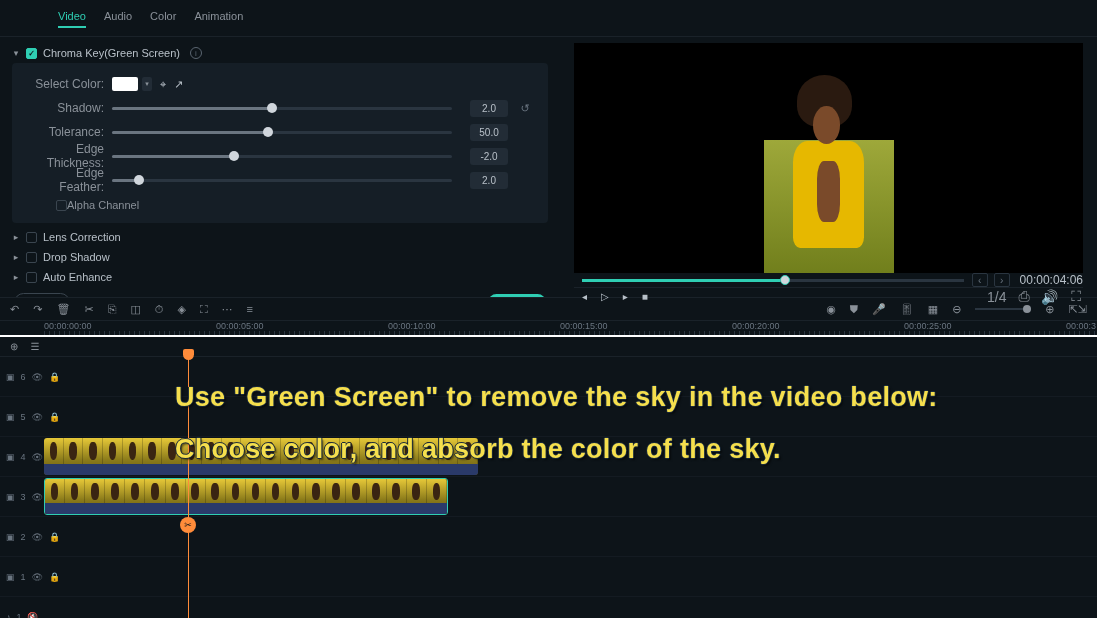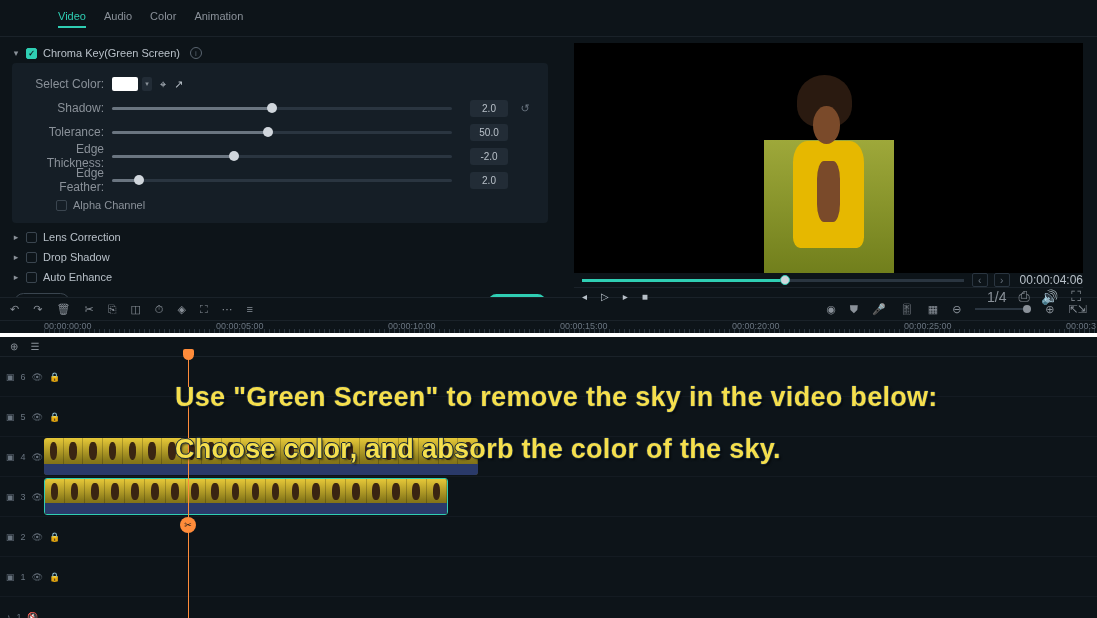--- a/index.html
+++ b/index.html
@@ -27,21 +27,21 @@
 .prop-label { width: 84px; text-align: right; color: #8a9199; font-size: 12px; padding-right: 8px; }
 .color-swatch { width: 26px; height: 14px; background: #fff; border-radius: 2px; margin-right: 4px; }
 .color-dd { width: 10px; height: 14px; background: #222c36; display: flex; align-items: center; justify-content: center; border-radius: 2px; font-size: 7px; }
 .eyedropper, .eyedropper2 { margin-left: 8px; color: #b8c0c8; font-size: 11px; }
 .slider-track { flex: 1; height: 3px; background: #2a3540; border-radius: 2px; position: relative; margin: 0 10px 0 0; }
 .slider-fill { height: 100%; background: #6a7580; border-radius: 2px; }
 .slider-thumb { position: absolute; top: -4px; width: 10px; height: 10px; background: #d0d6dc; border-radius: 50%; transform: translateX(-50%); }
 .val-box { width: 38px; height: 17px; background: #222c36; border-radius: 3px; display: flex; align-items: center; justify-content: center; color: #b8c0c8; font-size: 10px; margin-left: 8px; }
 .reset-icon { margin-left: 10px; color: #6a7580; width: 14px; text-align: center; }
 
-.alpha-row { display: flex; align-items: center; gap: 6px; padding: 6px 0 0 28px; }
+.alpha-row { display: flex; align-items: center; padding: 6px 0 0 28px; }
 
 .footer-row { display: flex; justify-content: space-between; align-items: center; padding: 6px 2px; }
 .reset-btn { border: 1px solid #3a454f; border-radius: 11px; padding: 3px 14px; color: #b8c0c8; font-size: 10px; }
 .ok-btn { background: #2fceb3; color: #0d1419; border-radius: 11px; padding: 3px 22px; font-size: 10px; font-weight: 500; }
 
 .preview-viewport { flex: 1; background: #000; display: flex; align-items: center; justify-content: center; position: relative; }
 .frame { width: 130px; height: 230px; background: #000; position: relative; overflow: hidden; }
 .sky { position: absolute; inset: 0; background: #000; }
 .grass { position: absolute; bottom: 0; left: 0; right: 0; height: 58%; background: linear-gradient(180deg, #9ea83a 0%, #717f1c 100%); }
 .person { position: absolute; top: 14%; left: 20%; width: 60%; height: 75%; }
@@ -61,21 +61,21 @@
 .transport { height: 22px; display: flex; align-items: center; justify-content: space-between; padding: 0 2px; border-top: 1px solid #1a2229; }
 .tr-left { display: flex; gap: 14px; padding-left: 6px; color: #b8c0c8; font-size: 10px; }
 .tr-right { display: flex; gap: 12px; align-items: center; color: #8a9199; font-size: 14px; }
 
 .toolbar { height: 24px; border-top: 1px solid #1a2229; border-bottom: 1px solid #1a2229; display: flex; align-items: center; justify-content: space-between; padding: 0 10px; }
 .tb-left, .tb-right { display: flex; gap: 14px; align-items: center; color: #8a9199; font-size: 11px; }
 .tb-left .icon-btn, .tb-right .icon-btn { cursor: pointer; }
 .zoom-slider-track { width: 56px; height: 2px; background: #2a3540; position: relative; }
 .zoom-slider-thumb { position: absolute; right: 0; top: -3px; width: 8px; height: 8px; background: #8a9199; border-radius: 50%; }
 
-.ruler { height: 16px; border-bottom: 4px solid #ffffff; display: flex; padding-left: 44px; position: relative; }
+.ruler { height: 16px; border-bottom: 2px solid #ffffff; display: flex; padding-left: 44px; position: relative; }
 .ruler-tick { position: absolute; top: 0; font-size: 9px; color: #6a7580; }
 .ruler-marks { position: absolute; bottom: 0; left: 44px; right: 0; height: 4px; background: repeating-linear-gradient(90deg, #2a3540 0 1px, transparent 1px 5px); }
 
 .track-controls { height: 20px; display: flex; gap: 12px; padding: 0 10px; align-items: center; color: #8a9199; font-size: 10px; border-bottom: 1px solid #1a2229; }
 
 .tracks { position: relative; }
 .track { height: 40px; border-bottom: 1px solid #141b22; display: flex; }
 .track-head { width: 44px; display: flex; align-items: center; gap: 6px; padding: 0 6px; color: #6a7580; font-size: 9px; }
 .track-body { flex: 1; position: relative; }
 .clip { position: absolute; top: 1px; height: 37px; border-radius: 3px; overflow: hidden; }

